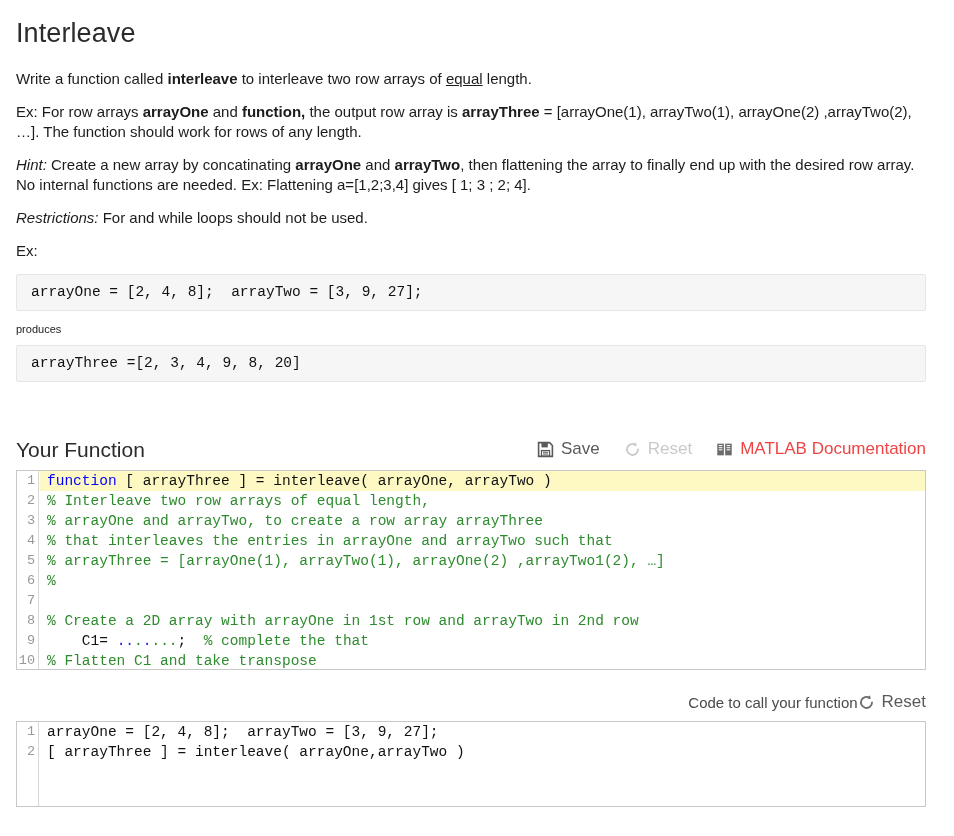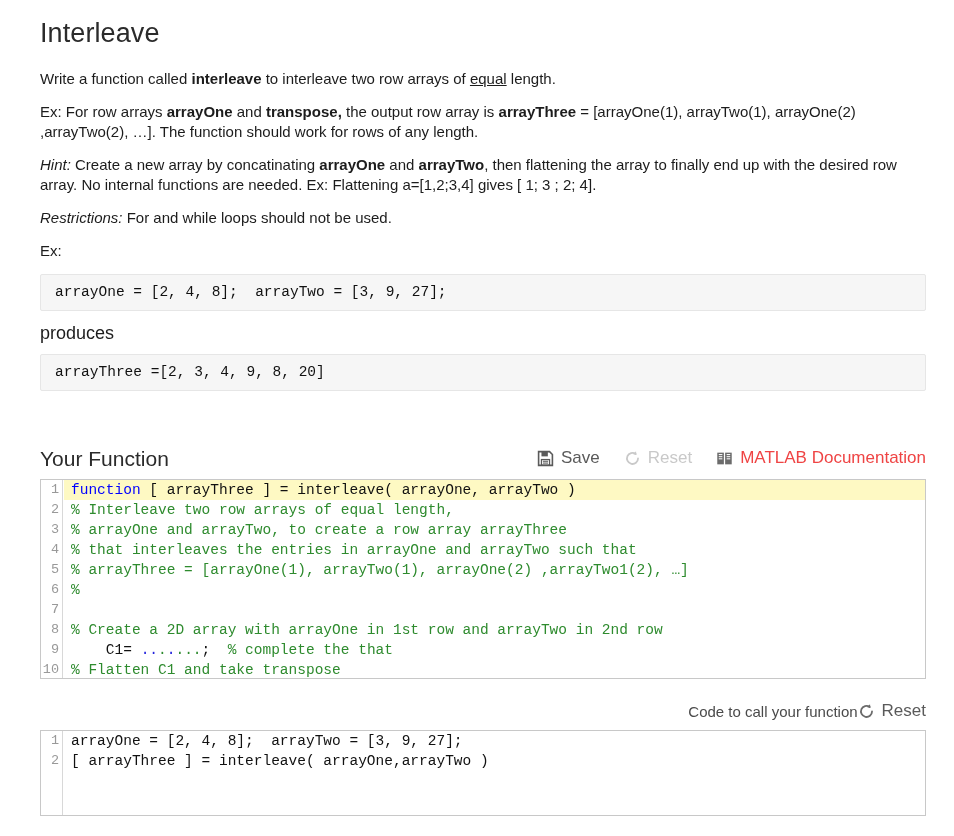--- a/index.html
+++ b/index.html
@@ -10,21 +10,21 @@
     width: 954px;
     height: 836px;
     overflow: hidden;
   }
   body {
     font-family: "Liberation Sans", sans-serif;
     color: #1a1a1a;
     -webkit-font-smoothing: antialiased;
   }
   .page {
-    padding: 18px 28px 0 40px;
+    padding: 18px 28px 0 16px;
     width: 954px;
   }
 
   
   .page-title {
     font-size: 27px;
     font-weight: 400;
     color: #2b2b2b;
     margin: 0 0 20px 0;
     letter-spacing: 0.1px;
@@ -50,21 +50,21 @@
     font-family: "Liberation Mono", monospace;
     font-size: 14.5px;
     line-height: 17px;
     padding: 9px 14px;
     margin: 0 0 12px 0;
     color: #111111;
     white-space: pre;
     overflow: hidden;
   }
   .produces {
-    font-size: 18px;
+    font-size: 11px;
     color: #1c1c1c;
     margin: 0 0 10px 0;
   }
 
   
   .spacer-lg { height: 44px; }
   .fn-header {
     display: flex;
     justify-content: space-between;
     margin-bottom: 8px;
@@ -145,21 +145,21 @@
 </style>
 </head>
 <body>
 
 <div class="page">
 
   <h1 class="page-title">Interleave</h1>
 
   <p class="prose" id="p1"><span>Write a function called </span><b>interleave</b><span> to interleave two row arrays of </span><u>equal</u><span> length.</span></p>
 
-  <p class="prose" id="p2"><span>Ex: For row arrays </span><b>arrayOne</b><span> and </span><b>transpose,</b><span> the output row array is </span><b>arrayThree</b><span> = [arrayOne(1), arrayTwo(1), arrayOne(2) ,arrayTwo(2), …].  The function should work for rows of any length.</span></p>
+  <p class="prose" id="p2"><span>Ex: For row arrays </span><b>arrayOne</b><span> and </span><b>function,</b><span> the output row array is </span><b>arrayThree</b><span> = [arrayOne(1), arrayTwo(1), arrayOne(2) ,arrayTwo(2), …].  The function should work for rows of any length.</span></p>
 
   <p class="prose" id="p3"><i>Hint:</i><span> Create a new array by concatinating </span><b>arrayOne</b><span> and </span><b>arrayTwo</b><span>, then flattening the array to finally end up with the desired row array.  No internal functions are needed. Ex: Flattening a=[1,2;3,4] gives [ 1; 3 ; 2; 4].</span></p>
 
   <p class="prose" id="p4"><i>Restrictions:</i><span>  For and while loops should not be used.</span></p>
 
   <p class="prose">Ex:</p>
 
   <pre class="codebox">arrayOne = [2, 4, 8];  arrayTwo = [3, 9, 27];</pre>
 
   <p class="produces">produces</p>

